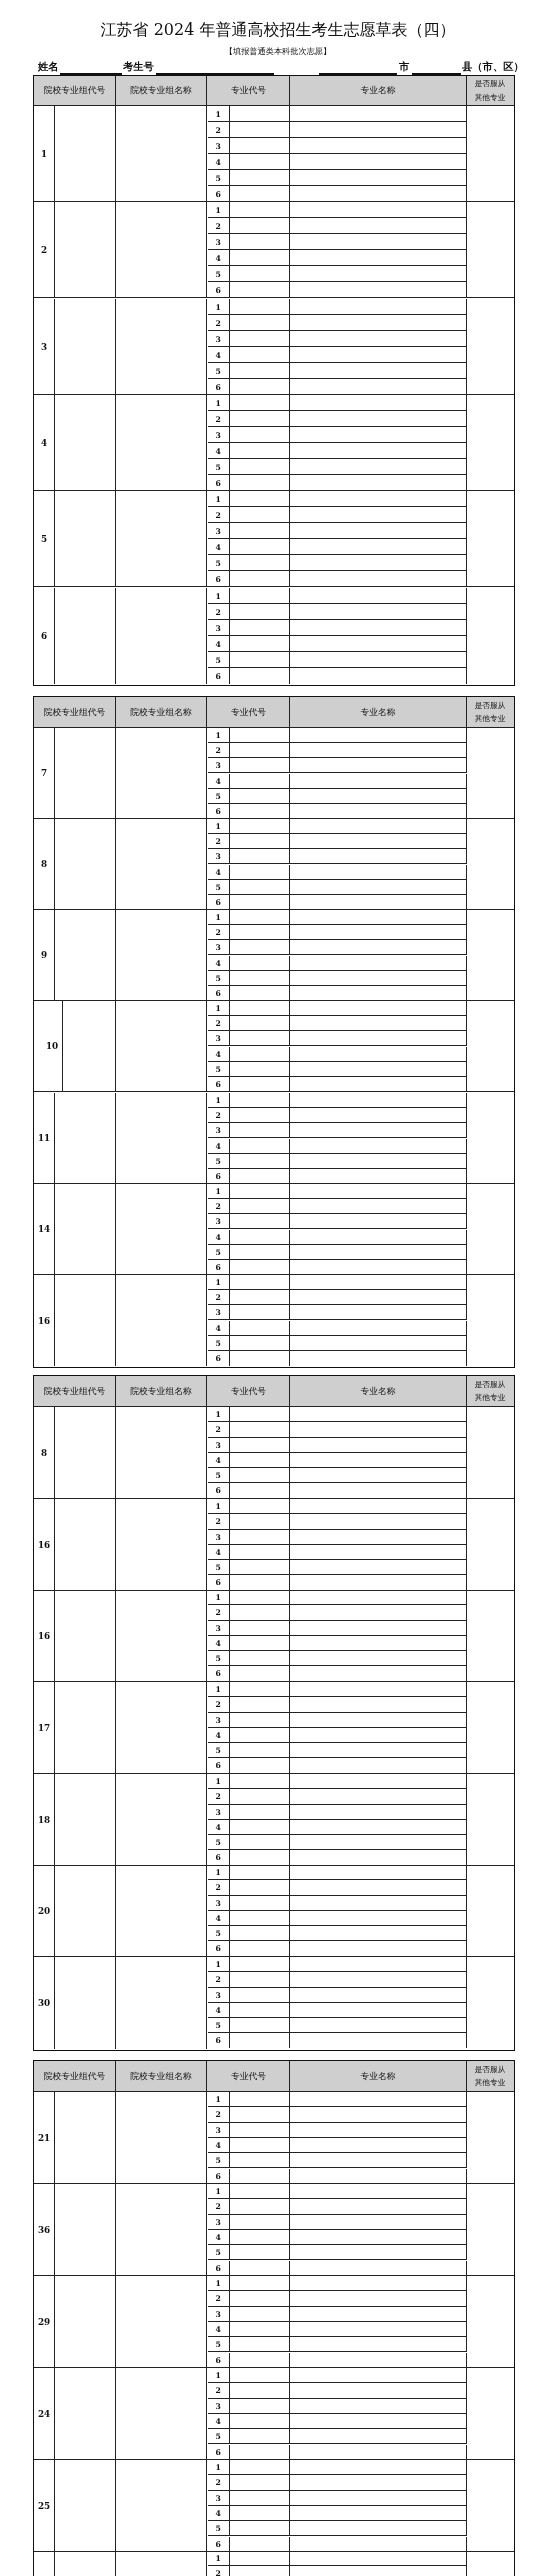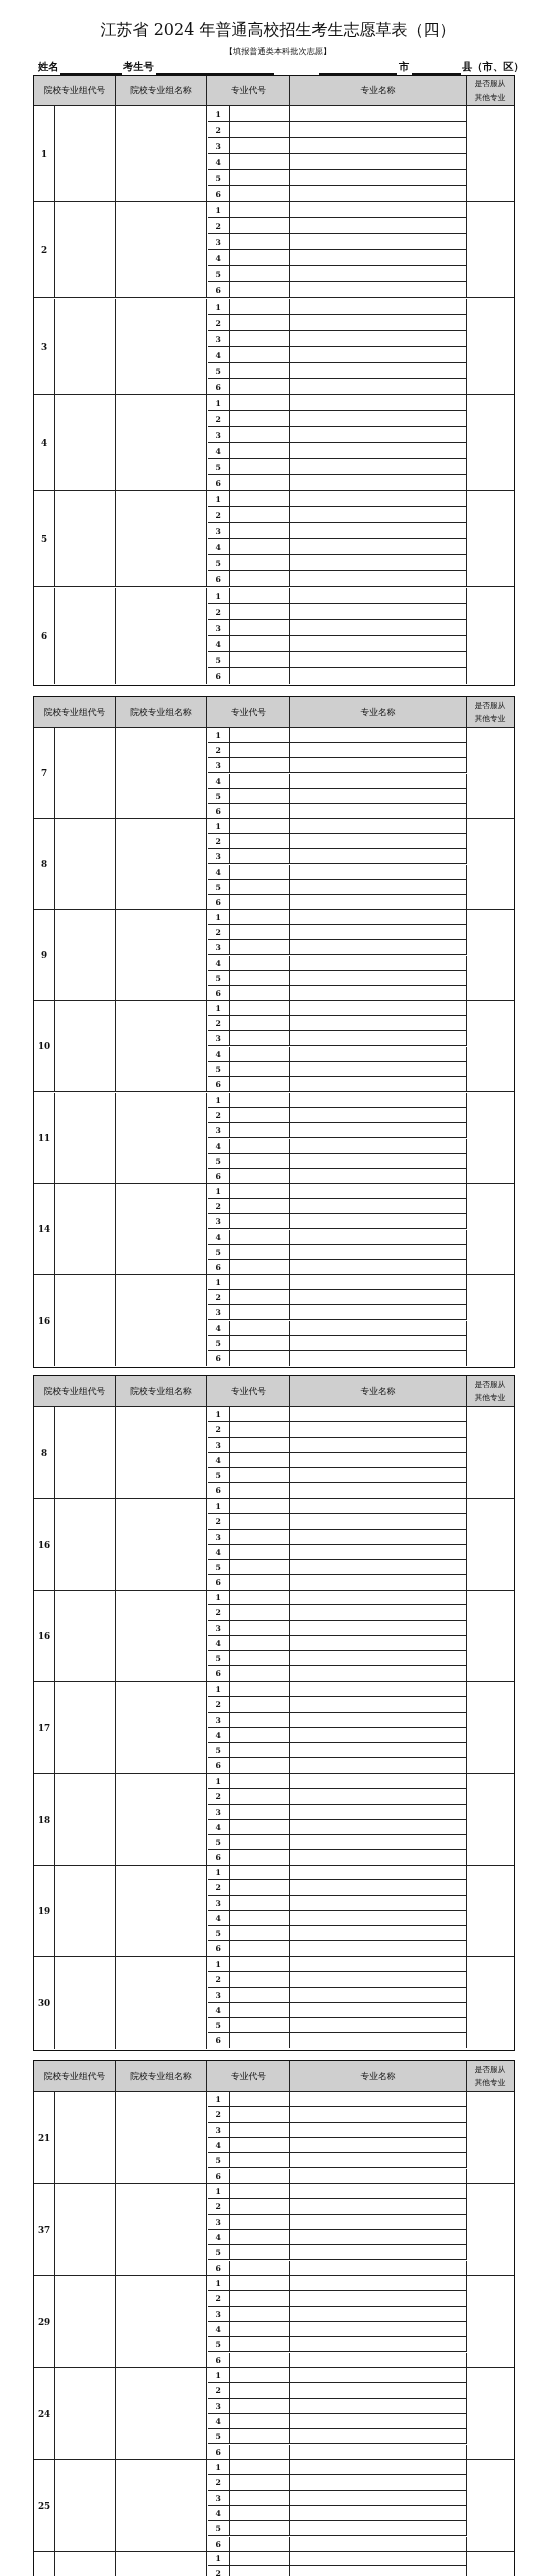--- a/index.html
+++ b/index.html
@@ -453,21 +453,21 @@
           </div>
           <div class="row" style="top: 76px; height: 15px;">
             <div class="rnum">6</div>
             <div class="rcode"></div>
             <div class="rname"></div>
           </div>
         </div>
         <div class="gcell" style="left: 433px; width: 46px; border-right: none;"></div>
       </div>
       <div class="grp" style="top: 304px; height: 91px;">
-        <div class="gcell gnum" style="left: 0px; width: 21px;">10</div>
+        <div class="gcell gnum" style="left: 8px; width: 21px;">10</div>
         <div class="gcell" style="left: 21px; width: 61px;"></div>
         <div class="gcell" style="left: 82px; width: 91px;"></div>
         <div class="inner" style="left: 174px; width: 259px;">
           <div class="row" style="top: 0px; height: 15px;">
             <div class="rnum">1</div>
             <div class="rcode"></div>
             <div class="rname"></div>
             <div class="rline"></div>
           </div>
           <div class="row" style="top: 15px; height: 15px;">
@@ -852,21 +852,21 @@
           </div>
           <div class="row" style="top: 76px; height: 15.3px;">
             <div class="rnum">6</div>
             <div class="rcode"></div>
             <div class="rname"></div>
           </div>
         </div>
         <div class="gcell" style="left: 433px; width: 46px; border-right: none;"></div>
       </div>
       <div class="grp" style="top: 489px; height: 92px;">
-        <div class="gcell gnum" style="left: 0px; width: 21px;">19</div>
+        <div class="gcell gnum" style="left: 0px; width: 21px;">20</div>
         <div class="gcell" style="left: 21px; width: 61px;"></div>
         <div class="gcell" style="left: 82px; width: 91px;"></div>
         <div class="inner" style="left: 174px; width: 259px;">
           <div class="row" style="top: 0px; height: 15.3px;">
             <div class="rnum">1</div>
             <div class="rcode"></div>
             <div class="rname"></div>
             <div class="rline"></div>
           </div>
           <div class="row" style="top: 15.3px; height: 15.3px;">
@@ -993,21 +993,21 @@
           </div>
           <div class="row" style="top: 77px; height: 15.3px;">
             <div class="rnum">6</div>
             <div class="rcode"></div>
             <div class="rname"></div>
           </div>
         </div>
         <div class="gcell" style="left: 433px; width: 46px; border-right: none;"></div>
       </div>
       <div class="grp" style="top: 123px; height: 92px;">
-        <div class="gcell gnum" style="left: 0px; width: 21px;">37</div>
+        <div class="gcell gnum" style="left: 0px; width: 21px;">36</div>
         <div class="gcell" style="left: 21px; width: 61px;"></div>
         <div class="gcell" style="left: 82px; width: 91px;"></div>
         <div class="inner" style="left: 174px; width: 259px;">
           <div class="row" style="top: 0px; height: 15.3px;">
             <div class="rnum">1</div>
             <div class="rcode"></div>
             <div class="rname"></div>
             <div class="rline"></div>
           </div>
           <div class="row" style="top: 15.3px; height: 15.3px;">

